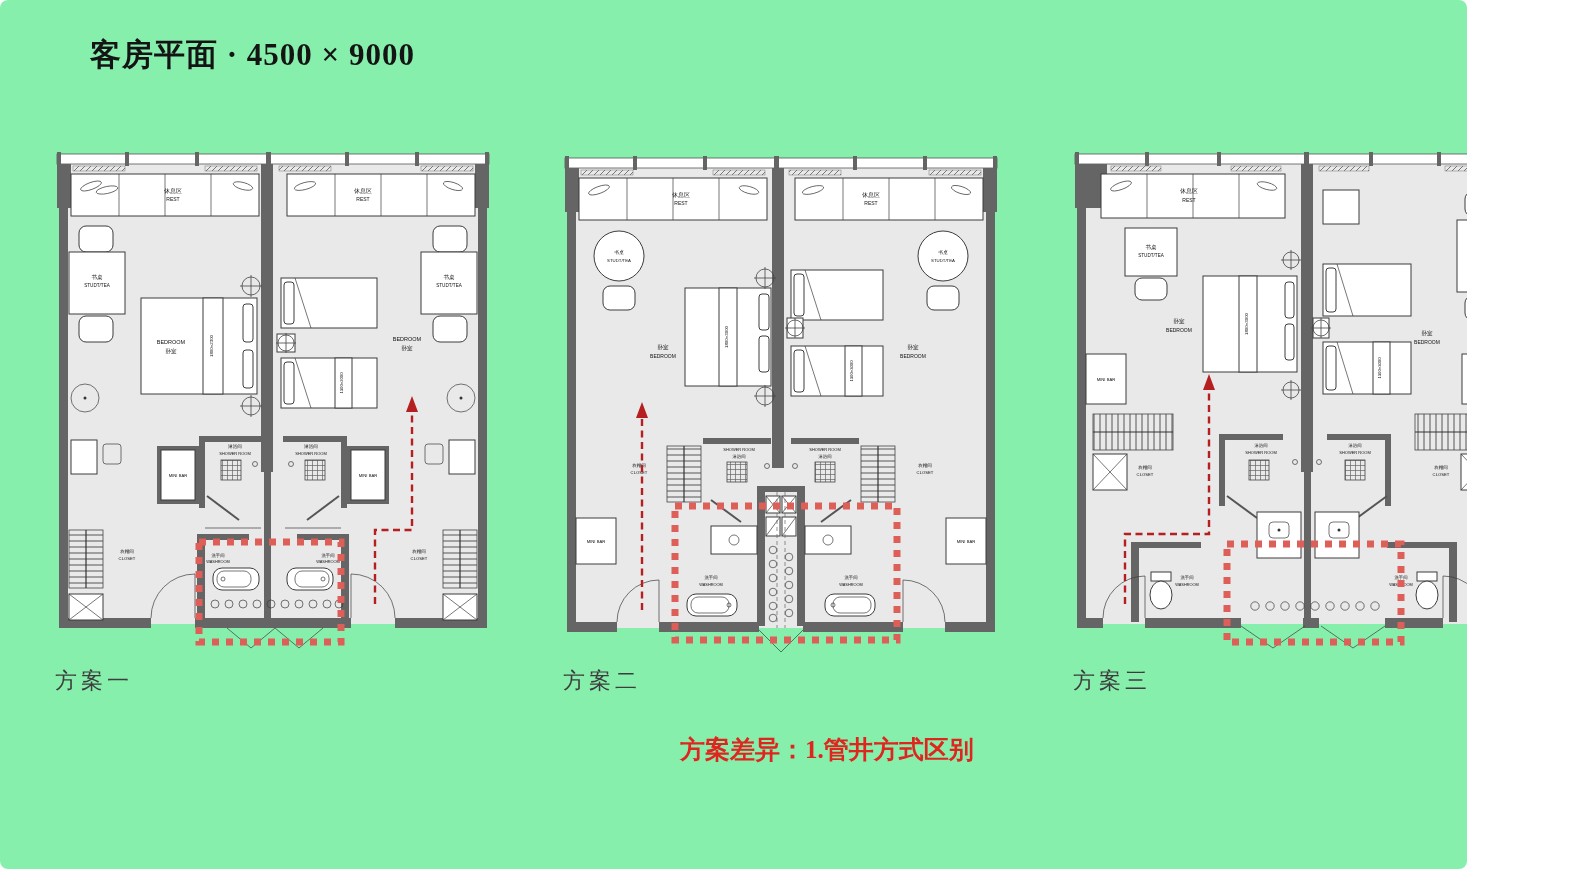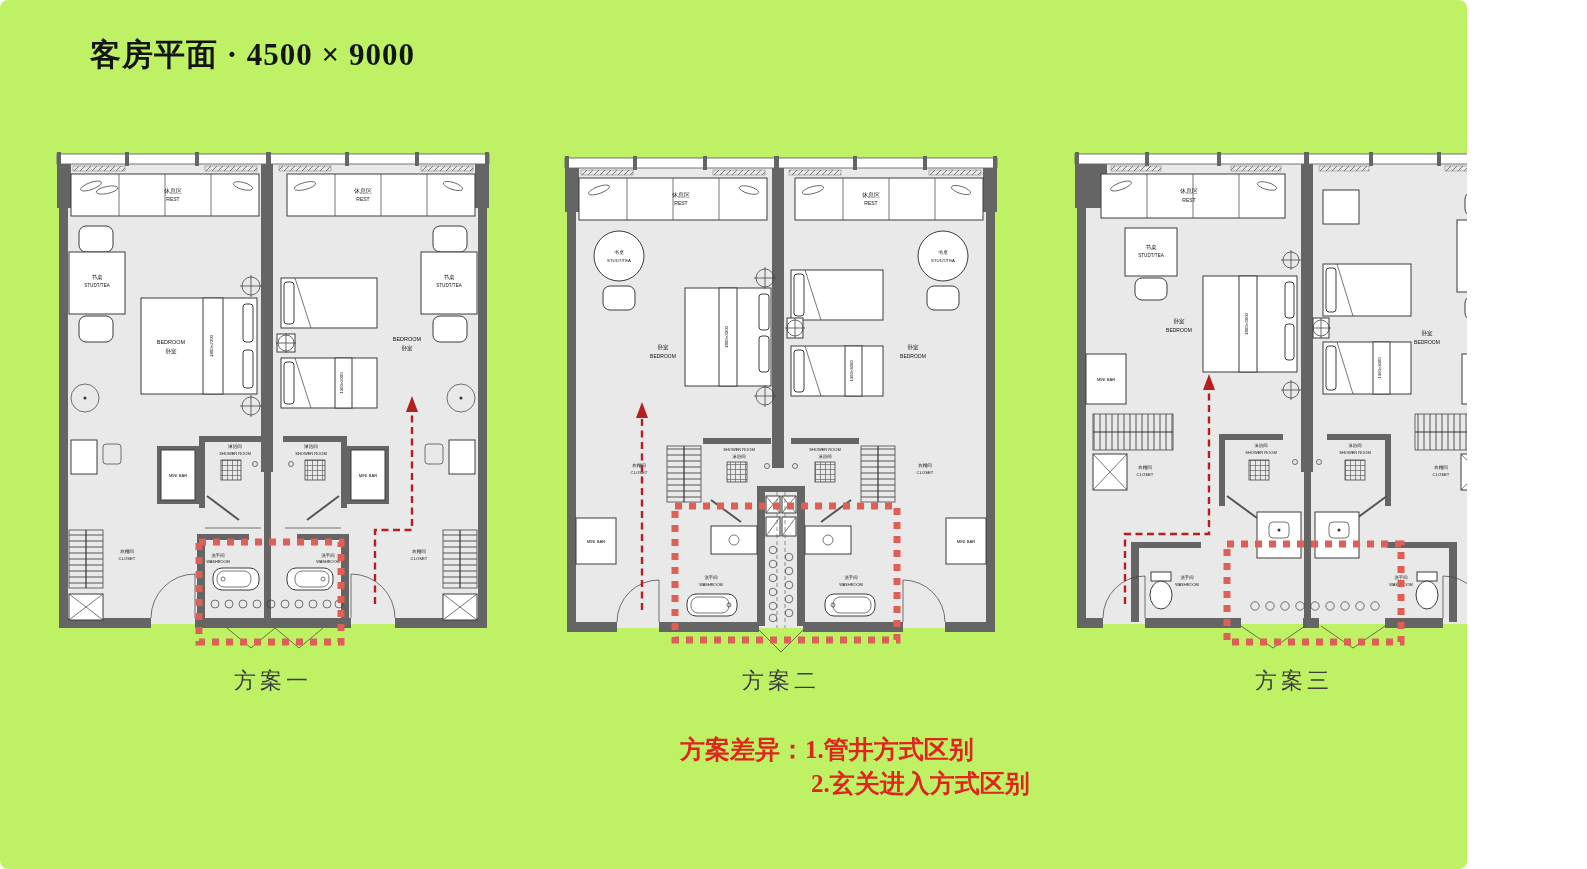--- a/index.html
+++ b/index.html
@@ -1,25 +1,25 @@
 <!DOCTYPE html>
 <html style="--highlight: #dd5f58; --arrow: #b51f1f; --note: #e0251f; --wall: #656565; --floor: #e9e9e9;"><head>
 <meta charset="utf-8">
 <style>
   html,body{margin:0;padding:0;background:#fff;}
-  #page{position:relative;width:1467px;height:869px;background:#bef264;overflow:hidden;
+  #page{position:relative;width:1467px;height:869px;background:#86efac;overflow:hidden;
         font-family:"Liberation Serif", serif;border-radius:8px;}
   #title{position:absolute;left:90px;top:34px;font-size:31px;font-weight:bold;
          color:#141414;letter-spacing:1px;}
   .plan{position:absolute;width:436px;height:505px;}
   #plan1{left:55px;top:148px;}
   #plan2{left:563px;top:152px;}
   #plan3{left:1073px;top:148px;width:442px;}
   .plan svg{width:100%;height:100%;display:block;}
-  .caption{position:absolute;top:666px;width:436px;text-align:center;font-size:22px;
+  .caption{position:absolute;top:666px;width:436px;font-size:22px;
            color:#3d3d3d;letter-spacing:4px;}
   #cap1{left:55px;} #cap2{left:563px;} #cap3{left:1073px;width:442px;}
   #notes{position:absolute;left:680px;top:733px;font-size:25px;font-weight:bold;
          color:var(--note,#e0251f);line-height:34px;}
   #notes .indent{margin-left:131px;}
   
   .wl{fill:var(--wall,#656565);}
   .fl{fill:var(--floor,#e9e9e9);}
   .fu{fill:#fff;stroke:#3c3c3c;stroke-width:1;}
   .tn{fill:none;stroke:#3c3c3c;stroke-width:0.7;}
@@ -659,16 +659,15 @@
     </g>
   </svg>
   </div>
 
   <div class="caption" id="cap1">方案一</div>
   <div class="caption" id="cap2">方案二</div>
   <div class="caption" id="cap3">方案三</div>
 
   <div id="notes">
     <div><span>方案差异：</span><span>1.管井方式区别</span></div>
-    <div class="indent">2.玄关进入方式区别</div>
   </div>
 
 </div>
 
 </body></html>

